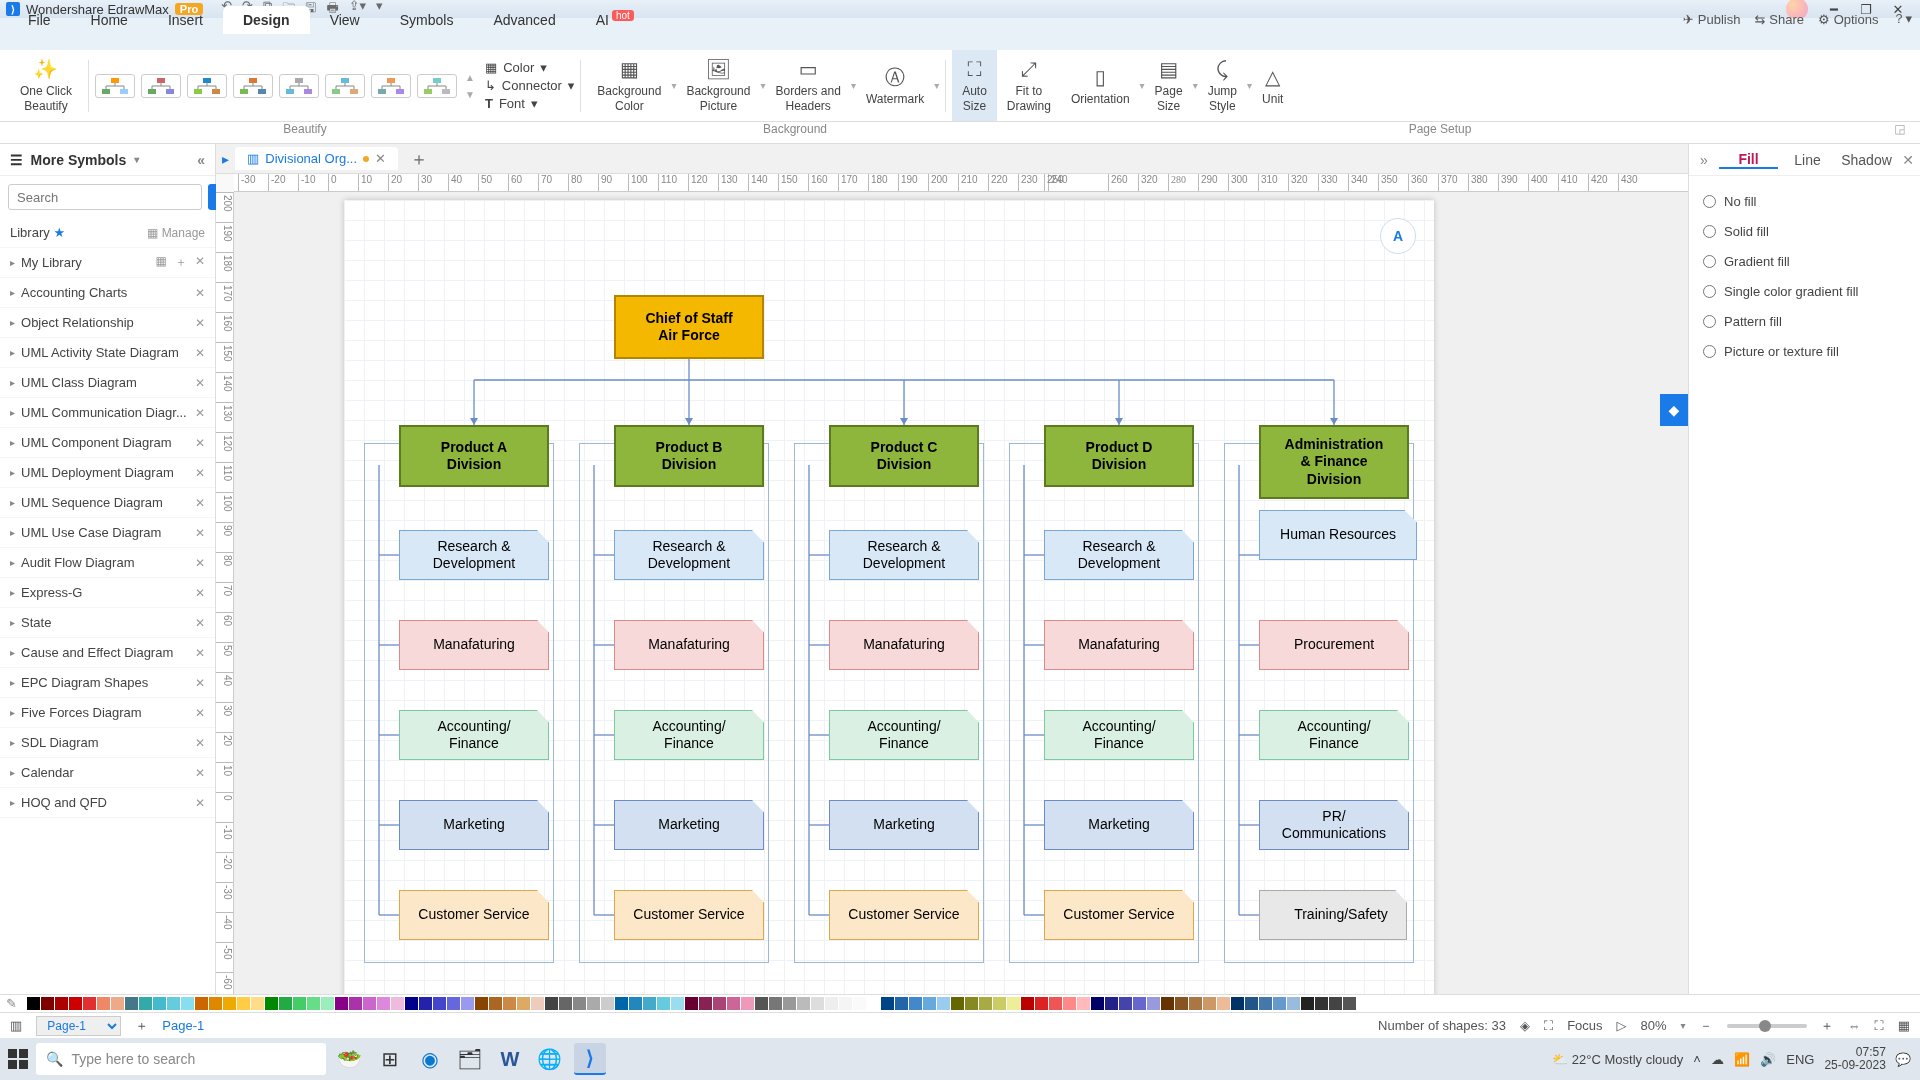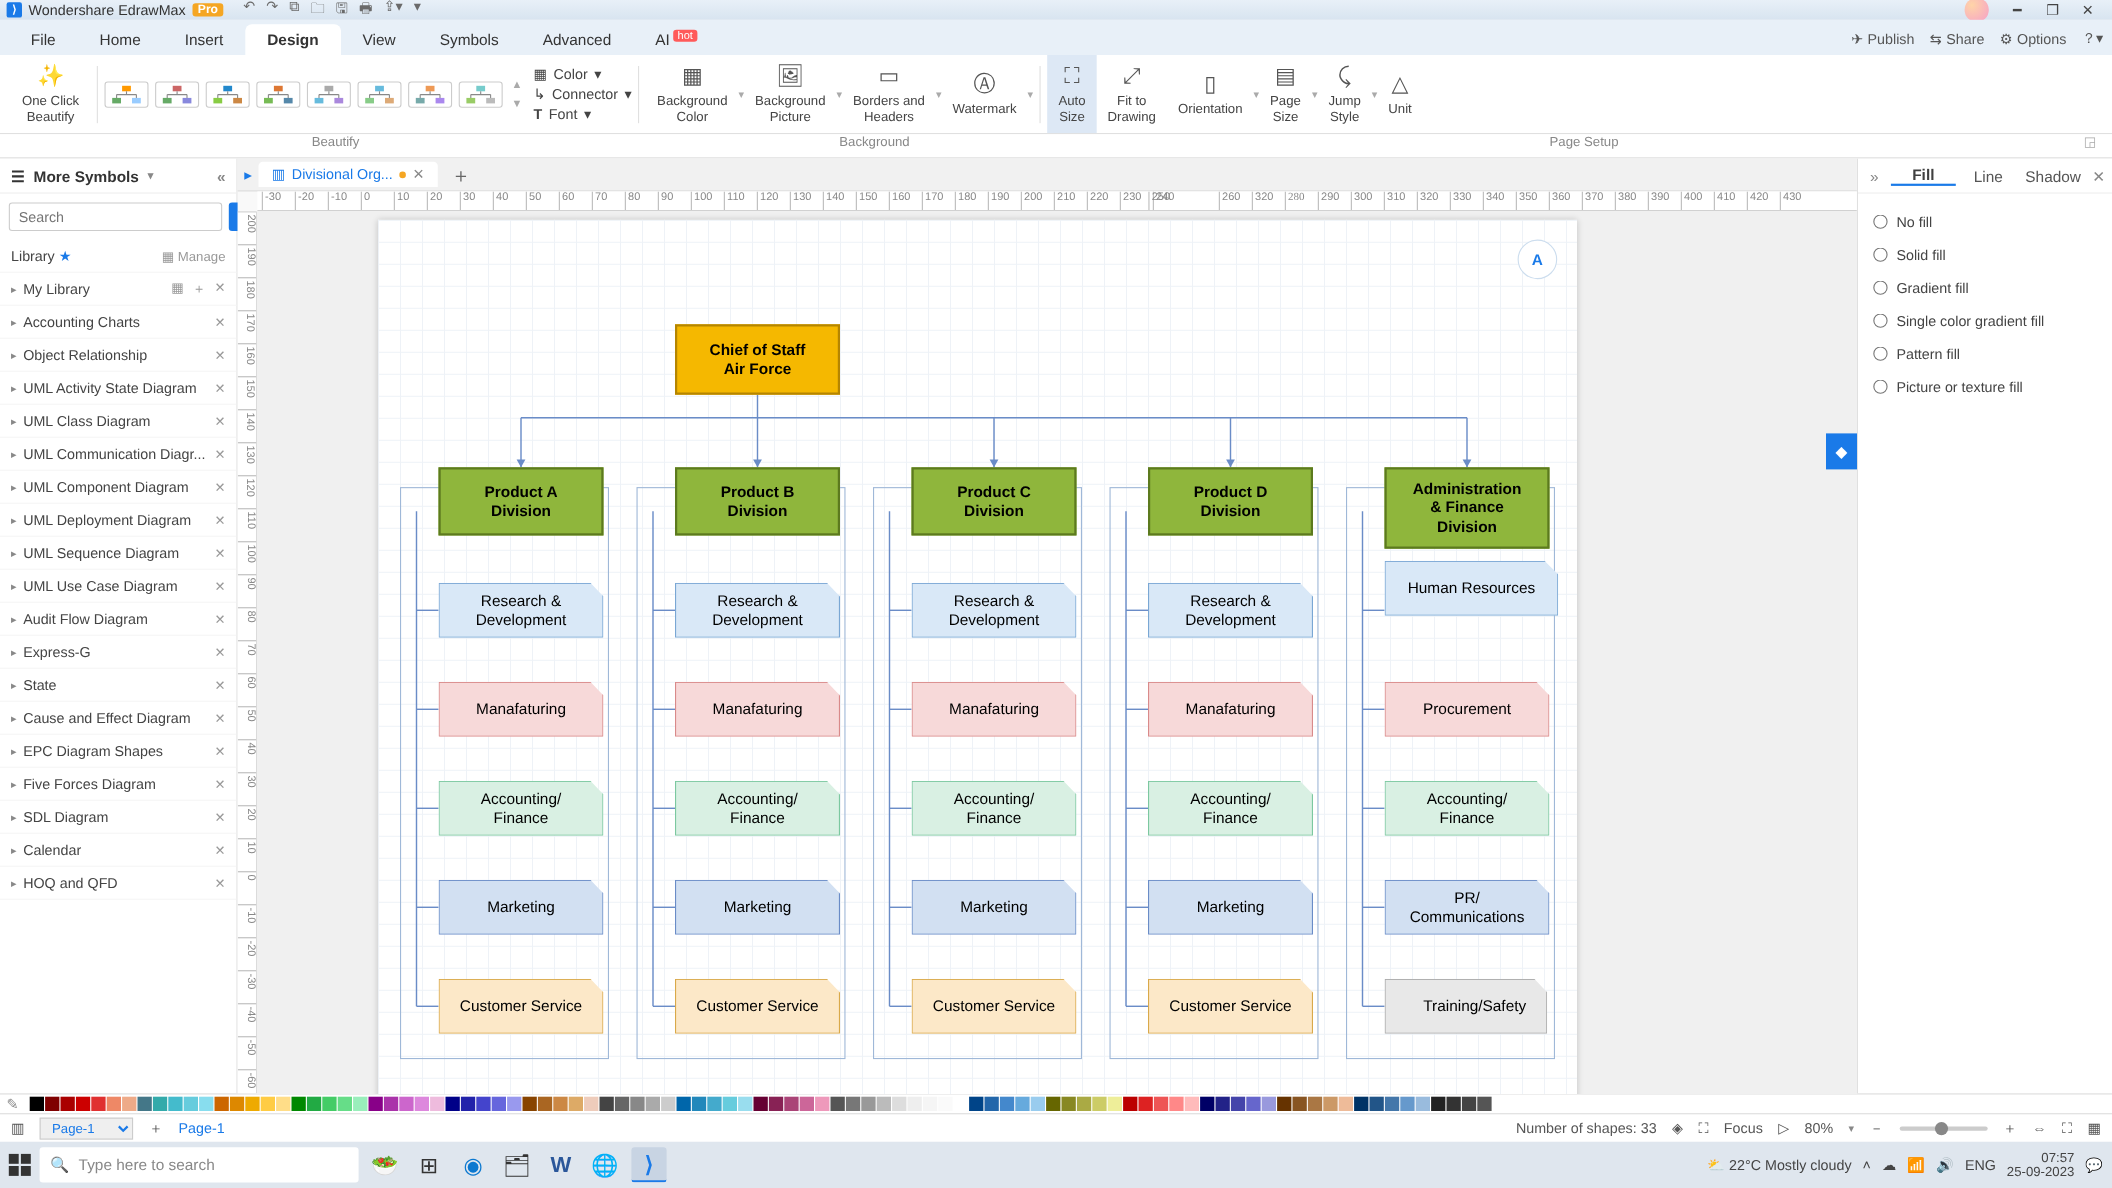--- a/index.html
+++ b/index.html
@@ -7,21 +7,21 @@
 
 .titlebar{height:18px;background:linear-gradient(#e8f0f8,#d8e4f0);display:flex;align-items:center;padding:0 6px;font-size:13px;color:#333}
 .titlebar .logo{width:14px;height:14px;background:#1a7ae8;border-radius:2px;display:flex;align-items:center;justify-content:center;color:#fff;font-size:10px;font-weight:700;margin-right:6px}
 .titlebar .pro{background:#f5a623;color:#fff;font-size:11px;padding:0 5px;border-radius:3px;margin-left:6px;font-weight:600}
 .titlebar .qat{display:flex;gap:10px;margin-left:18px;color:#6a6a6a}
 .titlebar .qat span{cursor:pointer}
 .titlebar .spacer{flex:1}
 .titlebar .avatar{width:22px;height:22px;border-radius:50%;background:radial-gradient(circle at 30% 30%,#ffd4a8,#f5a0c8);margin-right:10px}
 .titlebar .winbtn{width:32px;text-align:center;color:#444;cursor:pointer;font-size:13px}
 
-.menubar{height:32px;background:#e8f0f8;display:flex;align-items:flex-end;padding:0 8px;font-size:14px;color:#333}
+.menubar{height:32px;background:#e8f0f8;display:flex;align-items:flex-end;padding:16px 8px;font-size:14px;color:#333}
 .menubar .tab{padding:6px 20px;cursor:pointer}
 .menubar .tab.active{background:#fff;border-radius:6px 6px 0 0;font-weight:600}
 .menubar .hot{background:#ff5a5a;color:#fff;font-size:10px;padding:0 4px;border-radius:3px;margin-left:3px;position:relative;top:-6px}
 .menubar .right{margin-left:auto;display:flex;gap:14px;color:#555;font-size:13px;padding-bottom:6px}
 .menubar .right span{cursor:pointer;display:flex;align-items:center;gap:4px}
 
 .ribbon{height:72px;background:#fff;border-bottom:1px solid #ddd;display:flex;align-items:center;padding:0 10px;gap:0}
 .rbtn{display:flex;flex-direction:column;align-items:center;justify-content:center;padding:4px 10px;font-size:12px;color:#444;cursor:pointer;height:100%;text-align:center;line-height:1.25}
 .rbtn.active{background:#dde8f5}
 .rbtn .ico{font-size:20px;color:#555;margin-bottom:2px}
@@ -75,21 +75,21 @@
 .dept.c5{background:#fce8c8;border-color:#d9a94a}
 .dept.c6{background:#e8e8e8;border-color:#aaa}
 .linebox{position:absolute;border:1px solid #7aa7d4}
 .canvas svg.connectors{position:absolute;left:0;top:0;pointer-events:none}
 .floaticon{position:absolute;right:18px;top:18px;width:36px;height:36px;border:1px solid #cde;border-radius:50%;background:#fff;display:flex;align-items:center;justify-content:center;color:#1a7ae8;font-weight:700}
 
 .rightpanel{width:232px;background:#fff;border-left:1px solid #ddd;display:flex;flex-direction:column}
 .rp-tabs{height:32px;display:flex;align-items:center;border-bottom:1px solid #eee;font-size:14px}
 .rp-tabs .exp{width:30px;text-align:center;color:#888;cursor:pointer}
 .rp-tabs .t{flex:1;text-align:center;cursor:pointer;color:#555}
-.rp-tabs .t.active{color:#404040;font-weight:600;border-bottom:2px solid #1a7ae8}
+.rp-tabs .t.active{color:#be185d;font-weight:600;border-bottom:2px solid #1a7ae8}
 .rp-tabs .close{width:24px;color:#888;cursor:pointer;text-align:center}
 .rp-body{padding:10px 14px;font-size:13px;color:#444}
 .rp-body label{display:flex;align-items:center;gap:8px;height:30px;cursor:pointer}
 .rp-body input[type=radio]{accent-color:#1a7ae8}
 .toolchip{width:28px;height:32px;background:#1a7ae8;display:flex;align-items:center;justify-content:center;color:#fff;cursor:pointer}
 
 .colorbar{height:18px;background:#fff;display:flex;align-items:center;padding:0 6px;gap:1px;border-top:1px solid #ddd}
 .colorbar .eyedrop{width:16px;color:#888;font-size:13px;margin-right:4px;cursor:pointer}
 .colorbar .sw{width:13px;height:13px;cursor:pointer}
 

